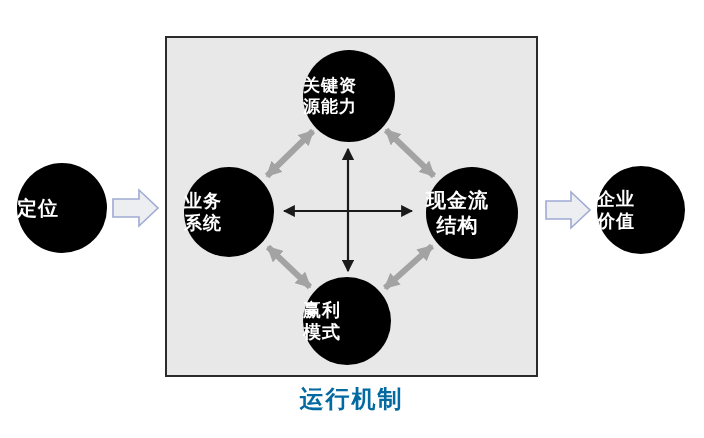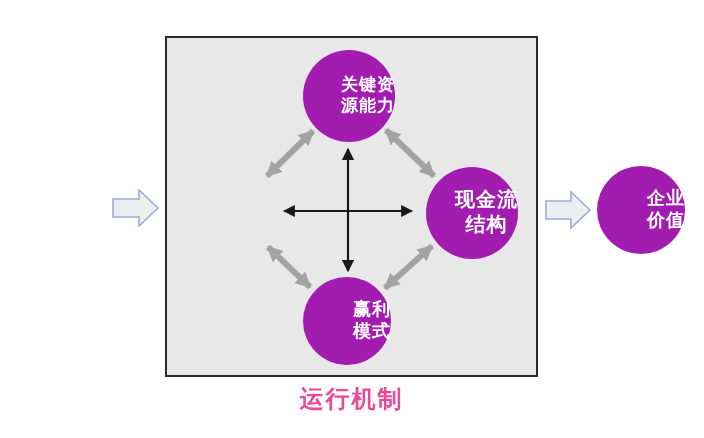--- a/index.html
+++ b/index.html
@@ -29,47 +29,46 @@
     position: absolute;
     left: 0;
     top: 0;
     width: 704px;
     height: 438px;
     pointer-events: none;
   }
   .node {
     position: absolute;
     border-radius: 50%;
-    background: #a21caf;
+    background: #000000;
     color: #ffffff;
     display: flex;
     align-items: center;
-    justify-content: flex-end;
+    justify-content: flex-start;
     text-align: center;
     font-weight: bold;
     white-space: pre-line;
     line-height: 1.25;
     letter-spacing: 1px;
-    font-family: Liberation Mono, monospace;
   }
   .node-positioning      { left: 17px;  top: 163px; width: 90px; height: 90px; font-size: 20px; }
   .node-key-resources    { left: 303px; top: 50px;  width: 92px; height: 92px; font-size: 17px; }
   .node-business-system  { left: 184px; top: 167px; width: 90px; height: 90px; font-size: 18px; }
   .node-cash-flow        { left: 426px; top: 167px; width: 92px; height: 92px; font-size: 20px; }
   .node-profit-model     { left: 303px; top: 277px; width: 88px; height: 88px; font-size: 18px; }
   .node-enterprise-value { left: 597px; top: 166px; width: 88px; height: 88px; font-size: 18px; }
   .diagram-title {
     position: absolute;
     left: 165px;
     top: 383px;
     width: 373px;
     text-align: center;
     font-size: 24px;
     font-weight: bold;
-    color: #ec4899;
+    color: #0369a1;
     letter-spacing: 2px;
   }
 </style>
 </head>
 <body>
 
 <div class="canvas">
 
   <div class="mech-box"></div>
 
@@ -88,26 +87,33 @@
     <line x1="268" y1="247" x2="310" y2="287" stroke="#a3a3a3" stroke-width="6" marker-start="url(#gray-head)" marker-end="url(#gray-head)"></line>
     <line x1="432" y1="246" x2="385" y2="288" stroke="#a3a3a3" stroke-width="6" marker-start="url(#gray-head)" marker-end="url(#gray-head)"></line>
 
     <line x1="284" y1="211" x2="412" y2="211" stroke="#1a1a1a" stroke-width="2.2" marker-start="url(#black-head)" marker-end="url(#black-head)"></line>
     <line x1="348" y1="149" x2="348" y2="271" stroke="#1a1a1a" stroke-width="2.2" marker-start="url(#black-head)" marker-end="url(#black-head)"></line>
 
     <polygon points="113,199 139,199 139,190 158,208 139,226 139,217 113,217" fill="#edeef2" stroke="#a0aad4" stroke-width="1.6"></polygon>
     <polygon points="546,201 571,201 571,192 590,210 571,228 571,219 546,219" fill="#edeef2" stroke="#a0aad4" stroke-width="1.6"></polygon>
   </svg>
 
+  <div class="node node-positioning">
+    <span>定位</span>
+  </div>
 
   <div class="node node-key-resources">
     <span>关键资
 源能力</span>
   </div>
 
+  <div class="node node-business-system">
+    <span>业务
+系统</span>
+  </div>
 
   <div class="node node-cash-flow">
     <span>现金流
 结构</span>
   </div>
 
   <div class="node node-enterprise-value">
     <span>企业
 价值</span>
   </div>

